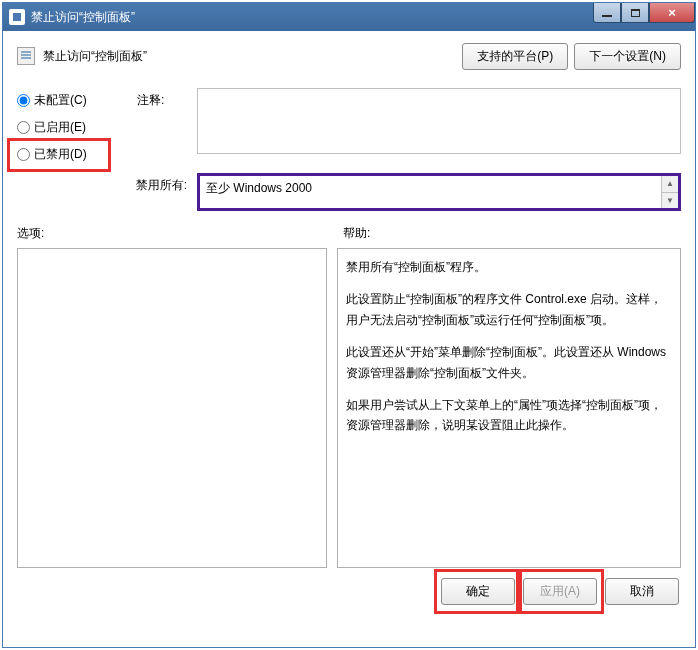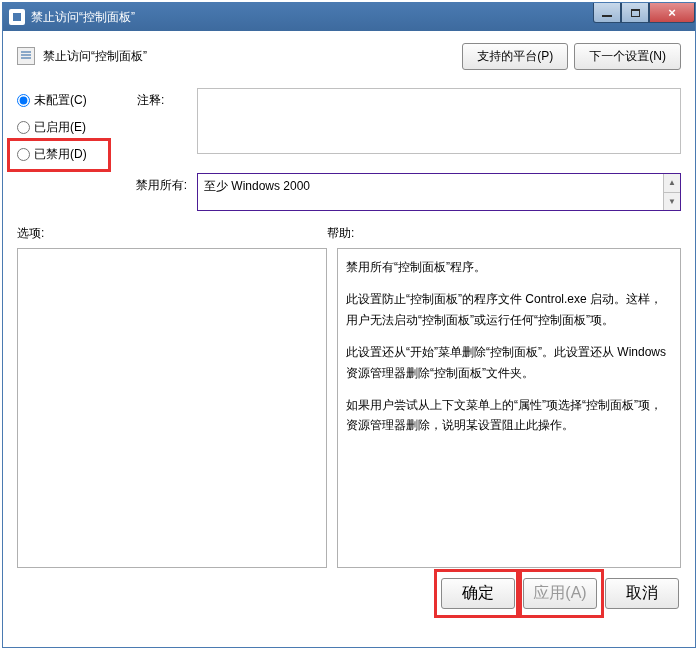--- a/index.html
+++ b/index.html
@@ -126,21 +126,21 @@
       font-size: 12px;
       background: #fff;
     }
     .platform-row {
       display: grid;
       grid-template-columns: 180px 1fr;
       margin-bottom: 14px;
     }
     .platform-row .lbl { text-align: right; padding-right: 10px; padding-top: 4px; }
     .platform-box {
-      border: 1px solid #4c1d95;
+      border: 3px solid #4c1d95;
       padding: 4px 6px;
       height: 38px;
       position: relative;
       background: #fff;
     }
     .spin-btns {
       position: absolute; right: 0; top: 0;
       width: 17px; height: 100%;
       display: flex; flex-direction: column;
     }
@@ -151,21 +151,21 @@
       background: #f0f0f0;
       display: flex; align-items: center; justify-content: center;
       font-size: 8px; color: #666;
       cursor: pointer;
     }
     .spin-btns div:last-child { border-bottom: none; }
 
     .panels-header {
       display: grid;
       grid-template-columns: 310px 1fr;
-      gap: 0;
+      gap: 16px;
       margin-bottom: 6px;
     }
     .panels {
       display: grid;
       grid-template-columns: 310px 1fr;
       gap: 10px;
       height: 320px;
     }
     .panel {
       border: 1px solid #b0b0b0;
@@ -182,21 +182,21 @@
       gap: 8px;
       margin-top: 10px;
       padding-right: 2px;
     }
     .footer-btn {
       width: 74px;
       padding: 4px 0;
       border: 1px solid #8a8a8a;
       background: linear-gradient(#fdfdfd, #e8e8e8);
       border-radius: 3px;
-      font-size: 16px;
+      font-size: 12px;
       cursor: pointer;
       font-family: inherit;
       position: relative;
     }
     .footer-btn:disabled { color: #999; }
     .highlight-box::after {
       content: '';
       position: absolute;
       top: -10px; left: -8px; right: -8px; bottom: -10px;
       border: 3px solid #e83030;

